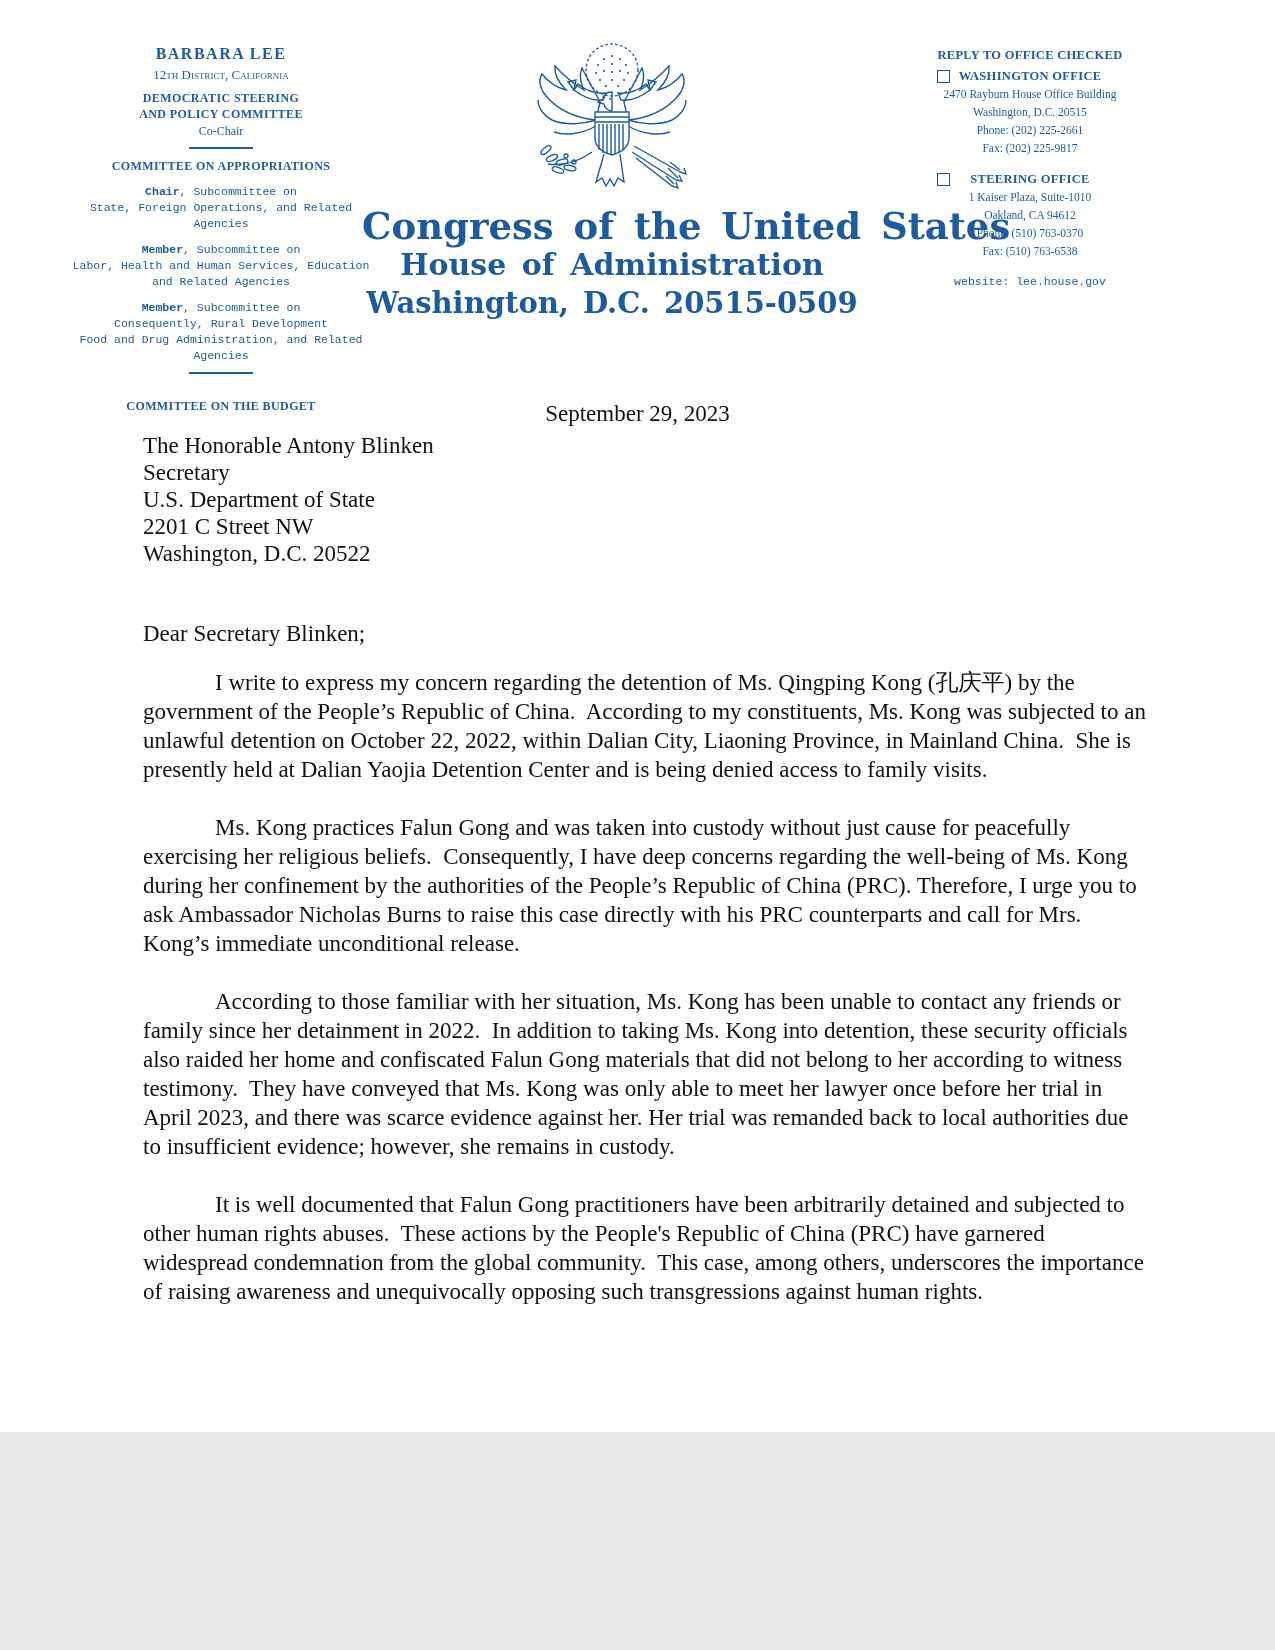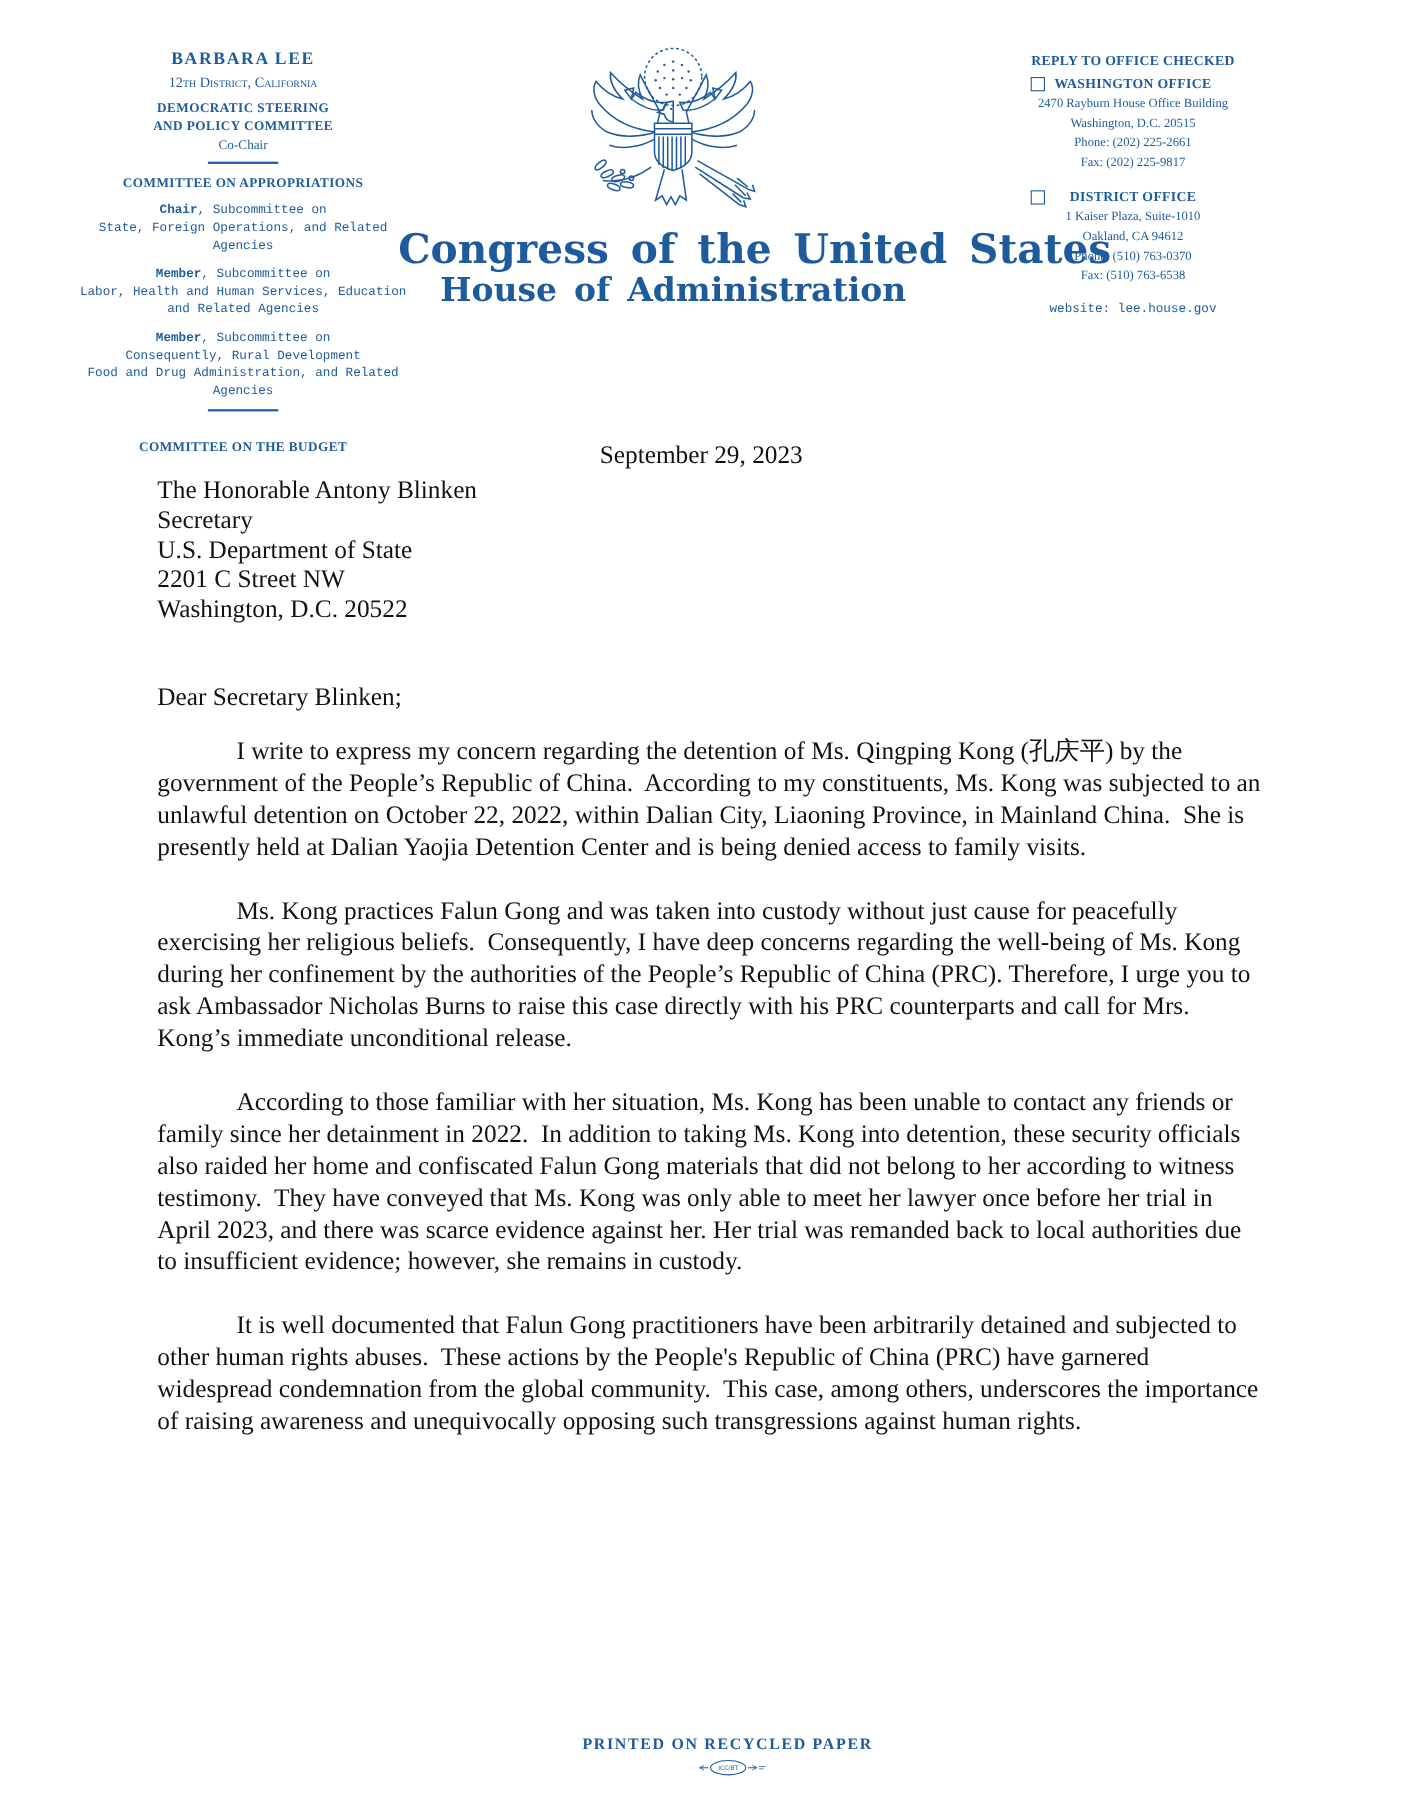--- a/index.html
+++ b/index.html
@@ -1,18 +1,18 @@
 <!DOCTYPE html>
 <html><head>
 <meta charset="utf-8">
 <style>
   html,body{margin:0;padding:0;background:#e8e8e8;}
   .page{
     position:relative;
-    width:1275px;height:1650px;
+    width:1275px;height:1432px;
     margin:0 auto;
     background:#ffffff;
     font-family:"Liberation Serif", serif;
     color:#111111;
     overflow:hidden;
   }
   
   .letterhead{position:absolute;top:0;left:0;width:100%;height:390px;}
   .lh-left{
     position:absolute;top:46px;left:62px;width:318px;
@@ -159,37 +159,38 @@
         <line x1="132" y1="112" x2="176" y2="140"></line>
         <line x1="134" y1="106" x2="180" y2="132"></line>
         <line x1="136" y1="118" x2="172" y2="146"></line>
         <path d="M176 140 l6 1 l-3 -6"></path>
         <path d="M180 132 l6 2 l-2 -6"></path>
         <path d="M172 146 l6 2 l-2 -6"></path>
         <path d="M168 128 l10 10 M170 122 l10 8 M166 136 l8 8"></path>
       </svg>
       <div class="bl1">Congress of the United States</div>
       <div class="bl2">House of Administration</div>
+      <div class="bl3">Washington, D.C. 20515-0509</div>
     </div>
 
     <div class="lh-right">
       <div class="lh-reply">REPLY TO OFFICE CHECKED</div>
 
       <div class="office">
         <span class="checkbox"></span>
         <div class="office-title">WASHINGTON OFFICE</div>
         <div>2470 Rayburn House Office Building</div>
         <div>Washington, D.C. 20515</div>
         <div>Phone: (202) 225-2661</div>
         <div>Fax: (202) 225-9817</div>
       </div>
 
       <div class="office">
         <span class="checkbox"></span>
-        <div class="office-title">DISTRICT OFFICE</div>
+        <div class="office-title">STEERING OFFICE</div>
         <div>1 Kaiser Plaza, Suite-1010</div>
         <div>Oakland, CA 94612</div>
         <div>Phone: (510) 763-0370</div>
         <div>Fax: (510) 763-6538</div>
       </div>
 
       <div class="website">website: lee.house.gov</div>
     </div>
   </div>
 

